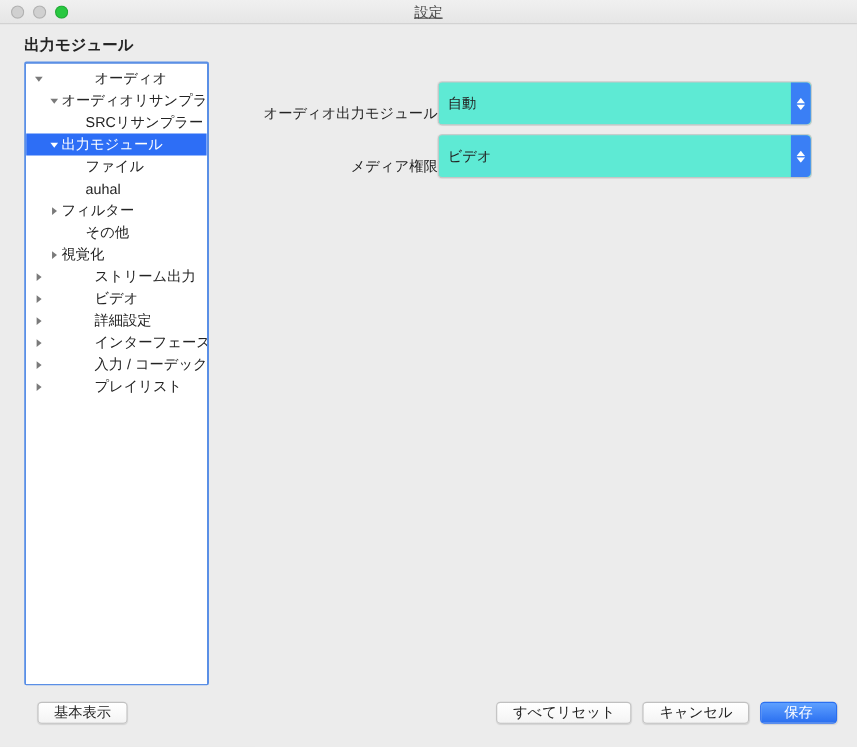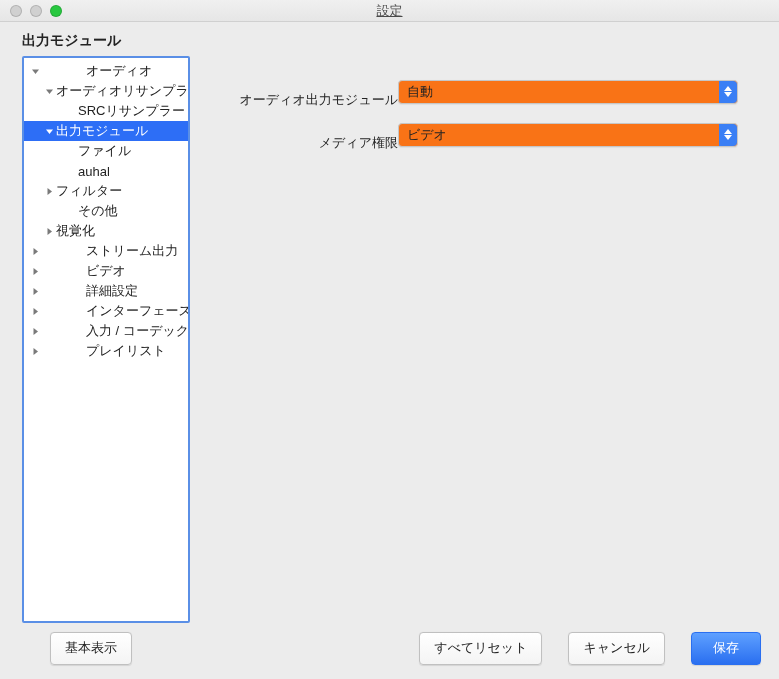--- a/index.html
+++ b/index.html
@@ -110,22 +110,22 @@
     padding-right: 0;
     font-size: 13px;
     margin-top: 17px;
   }
   .select-wrap {
     flex: 1;
     max-width: 340px;
     position: relative;
   }
   .fake-select {
-    height: 24px;
-    background: #f97316;
+    height: 40px;
+    background: #5eead4;
     border: 1px solid #c6c6c6;
     border-radius: 4px;
     display: flex;
     align-items: center;
     padding: 0 24px 0 8px;
     font-size: 13px;
     box-shadow: 0 0.5px 1px rgba(0,0,0,0.06);
     position: relative;
   }
   .select-stepper {
@@ -142,31 +142,31 @@
   }
   .select-stepper svg { display: block; }
   .footer {
     height: 54px;
     display: flex;
     align-items: center;
     padding: 0 18px 8px 24px;
   }
   .footer-spacer { flex: 1; }
   .mac-btn {
-    height: 33px;
+    height: 20px;
     min-width: 70px;
     padding: 0 14px;
     border-radius: 4px;
     border: 1px solid #c0c0c0;
     background: linear-gradient(#ffffff, #f4f4f4);
     font-size: 13px;
     display: inline-flex;
     align-items: center;
     justify-content: center;
-    margin-left: 26px;
+    margin-left: 10px;
     box-shadow: 0 0.5px 1px rgba(0,0,0,0.1);
     cursor: default;
   }
   .mac-btn.primary {
     background: linear-gradient(#5ea0ff, #2a6ff0);
     border-color: #2a6ff0;
     color: #fff;
   }
 </style>
 </head>

